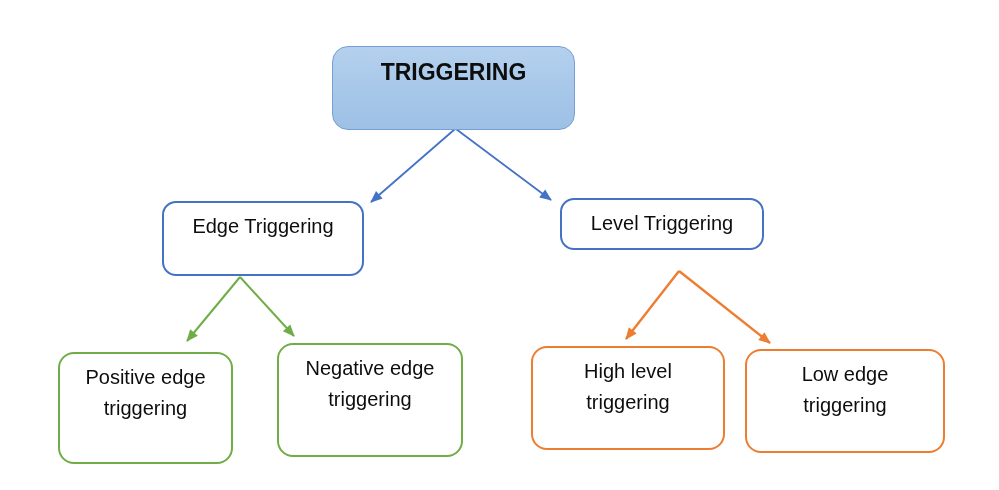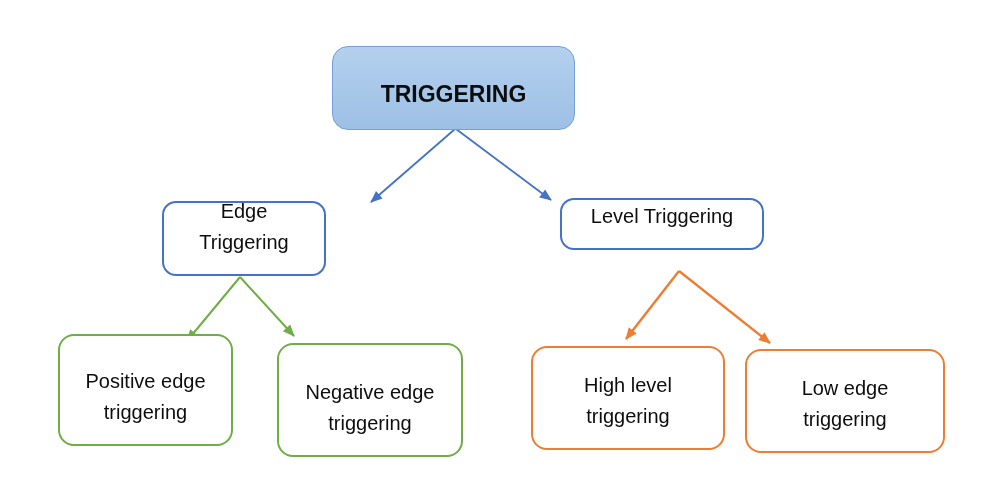--- a/index.html
+++ b/index.html
@@ -21,42 +21,42 @@
     font-family:"Liberation Sans","DejaVu Sans",sans-serif;
     color:var(--text_color);
     overflow:hidden;
   }
   .connectors{
     position:absolute;left:0;top:0;width:999px;height:490px;
     pointer-events:none;
   }
   .node{
     position:absolute;
-    display:flex;align-items:flex-end;justify-content:center;
+    display:flex;align-items:flex-start;justify-content:center;
     text-align:center;
     background:var(--node_fill);
     box-sizing:border-box;
     font-size:20px;
     line-height:1.55;
-    padding:16px 12px;
+    padding:8px 12px;
   }
   .node--root{
     left:332px;top:46px;width:243px;height:84px;
     background:linear-gradient(180deg,var(--root_fill_top) 0%,var(--root_fill_bottom) 100%);
     border:1.5px solid var(--root_border);
     border-radius:16px;
     font-size:23px;font-weight:bold;
   }
   .node--blue{border:2px solid var(--accent_blue);border-radius:14px;}
   .node--green{border:2px solid var(--accent_green);border-radius:16px;}
   .node--orange{border:2.5px solid var(--accent_orange);border-radius:16px;}
 
-  .node--edge{left:162px;top:201px;width:164px;height:75px;}
+  .node--edge{left:162px;top:201px;width:202px;height:75px;}
   .node--level{left:560px;top:198px;width:204px;height:52px;}
-  .node--positive{left:58px;top:334px;width:175px;height:112px;}
+  .node--positive{left:58px;top:352px;width:175px;height:112px;}
   .node--negative{left:277px;top:343px;width:186px;height:114px;}
   .node--high{left:523px;top:346px;width:194px;height:104px;margin-left:8px;}
   .node--low{left:745px;top:349px;width:200px;height:104px;}
 
   .conn-blue{stroke:var(--accent_blue);stroke-width:1.8;}
   .conn-green{stroke:var(--accent_green);stroke-width:2;}
   .conn-orange{stroke:var(--accent_orange);stroke-width:2.4;}
 </style>
 </head>
 <body>

